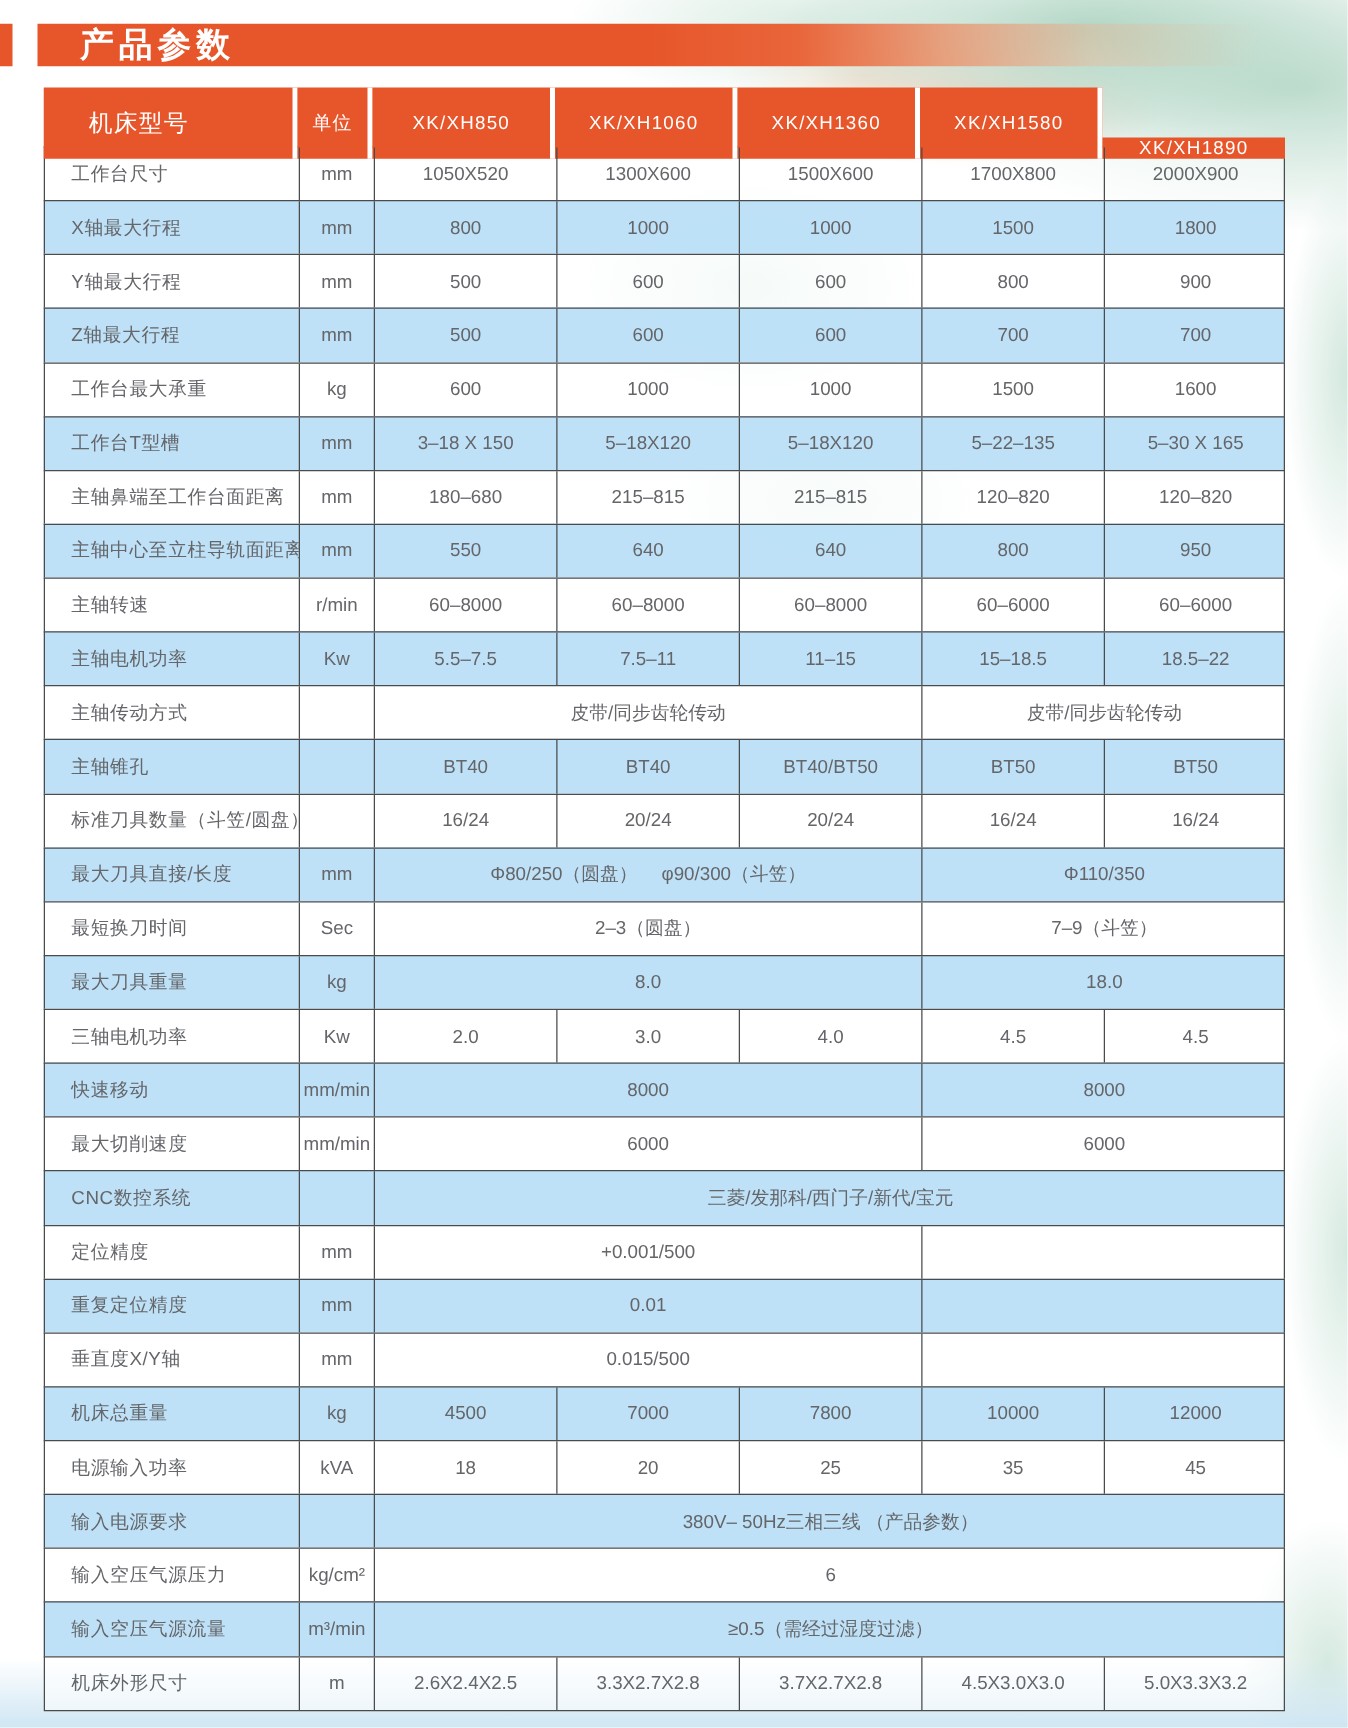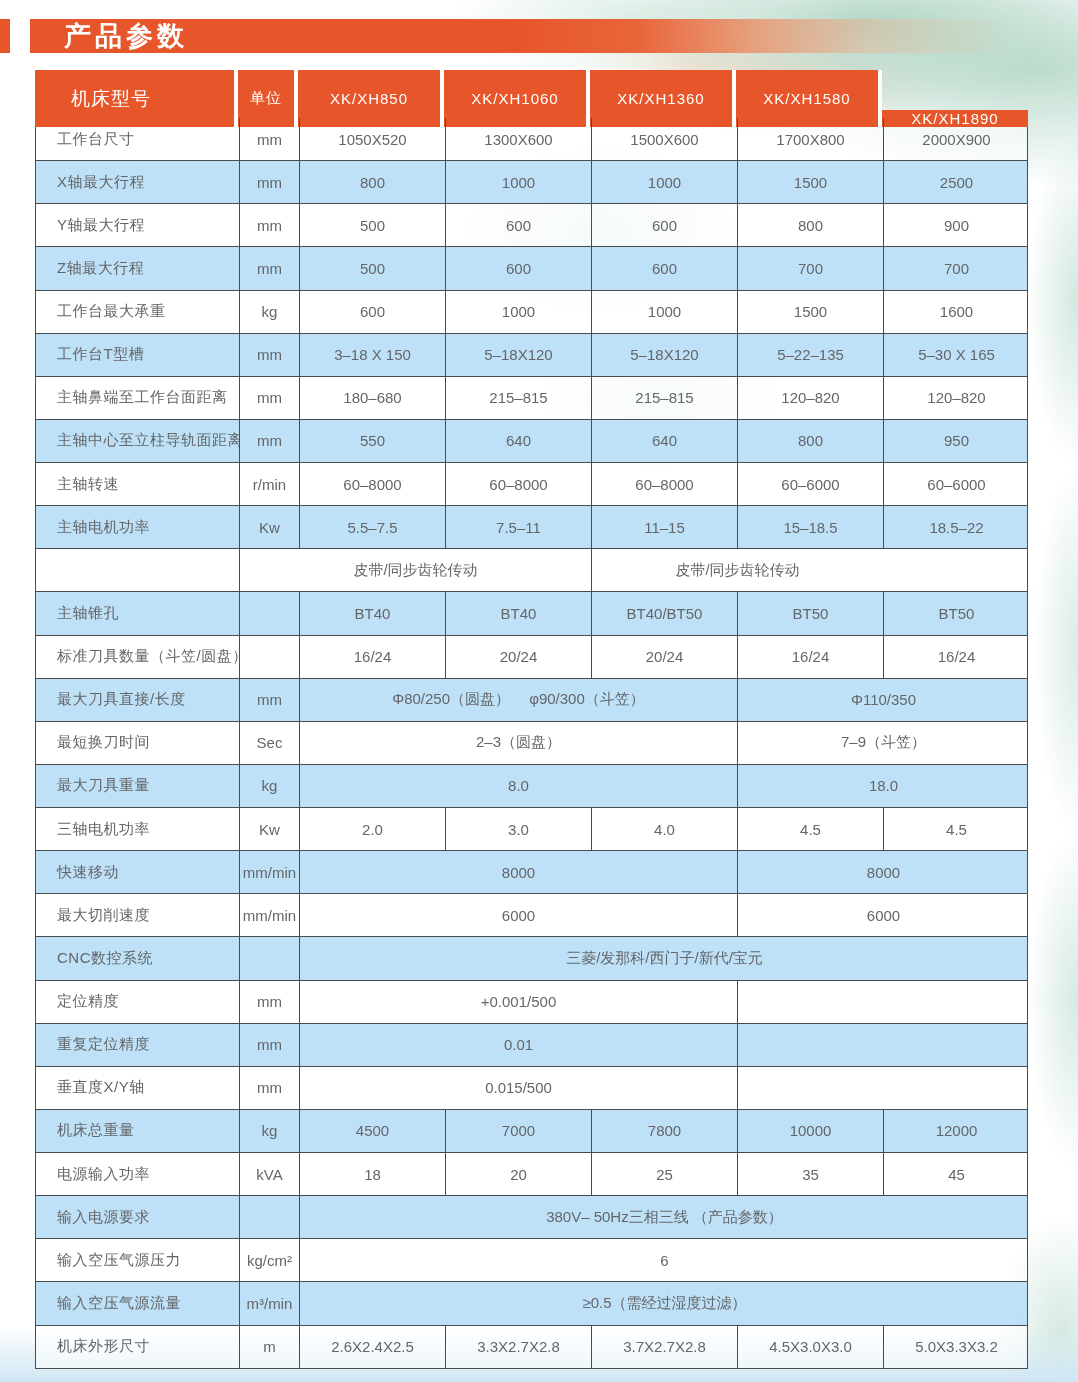--- a/index.html
+++ b/index.html
@@ -108,21 +108,21 @@
         <div class="tcell">1700X800</div>
         <div class="tcell">2000X900</div>
       </div>
       <div class="trow blue">
         <div class="tcell lbl">X轴最大行程</div>
         <div class="tcell">mm</div>
         <div class="tcell">800</div>
         <div class="tcell">1000</div>
         <div class="tcell">1000</div>
         <div class="tcell">1500</div>
-        <div class="tcell">2500</div>
+        <div class="tcell">1800</div>
       </div>
       <div class="trow white">
         <div class="tcell lbl">Y轴最大行程</div>
         <div class="tcell">mm</div>
         <div class="tcell">500</div>
         <div class="tcell">600</div>
         <div class="tcell">600</div>
         <div class="tcell">800</div>
         <div class="tcell">900</div>
       </div>
@@ -183,20 +183,21 @@
       <div class="trow blue">
         <div class="tcell lbl">主轴电机功率</div>
         <div class="tcell">Kw</div>
         <div class="tcell">5.5–7.5</div>
         <div class="tcell">7.5–11</div>
         <div class="tcell">11–15</div>
         <div class="tcell">15–18.5</div>
         <div class="tcell">18.5–22</div>
       </div>
       <div class="trow white">
+        <div class="tcell lbl">主轴传动方式</div>
         <div class="tcell"></div>
         <div class="tcell sp3">皮带/同步齿轮传动</div>
         <div class="tcell sp2">皮带/同步齿轮传动</div>
       </div>
       <div class="trow blue">
         <div class="tcell lbl">主轴锥孔</div>
         <div class="tcell"></div>
         <div class="tcell">BT40</div>
         <div class="tcell">BT40</div>
         <div class="tcell">BT40/BT50</div>

